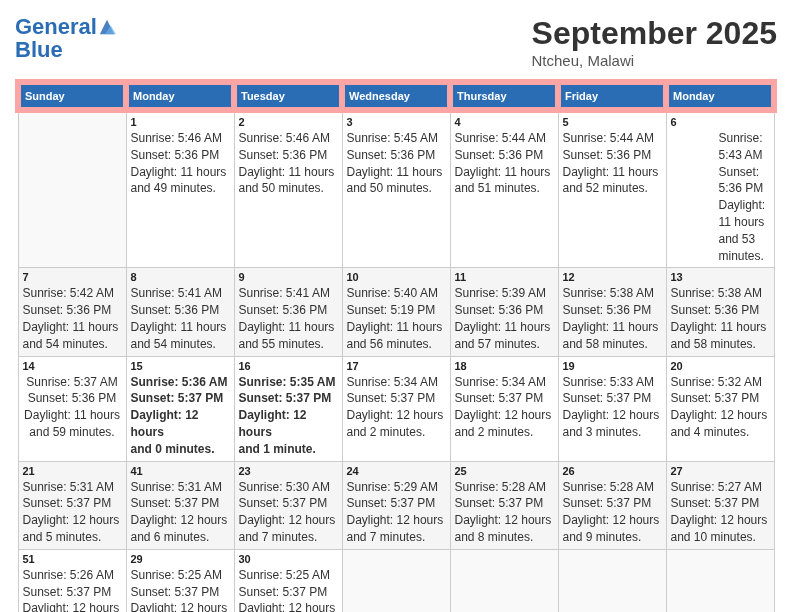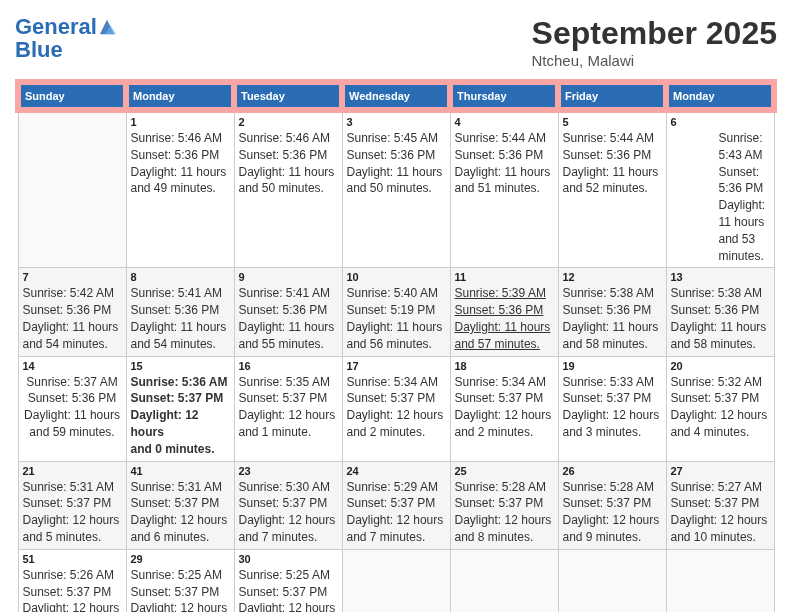--- a/index.html
+++ b/index.html
@@ -202,21 +202,21 @@
           </td>
           <td>
             <div class="day-number">10</div>
             <div class="day-info" style="white-space: pre-line;">Sunrise: 5:40 AM
 Sunset: 5:19 PM
 Daylight: 11 hours
 and 56 minutes.</div>
           </td>
           <td>
             <div class="day-number">11</div>
-            <div class="day-info" style="white-space: pre-line; text-decoration: underline;">Sunrise: 5:39 AM
+            <div class="day-info" style="white-space: pre-line;">Sunrise: 5:39 AM
 Sunset: 5:36 PM
 Daylight: 11 hours
 and 57 minutes.</div>
           </td>
           <td>
             <div class="day-number">12</div>
             <div class="day-info" style="white-space: pre-line;">Sunrise: 5:38 AM
 Sunset: 5:36 PM
 Daylight: 11 hours
 and 58 minutes.</div>
@@ -239,21 +239,21 @@
           </td>
           <td>
             <div class="day-number">15</div>
             <div class="day-info" style="white-space: pre-line; font-weight: bold;">Sunrise: 5:36 AM
 Sunset: 5:37 PM
 Daylight: 12 hours
 and 0 minutes.</div>
           </td>
           <td>
             <div class="day-number">16</div>
-            <div class="day-info" style="white-space: pre-line;">Sunrise: 5:35 AM
+            <div class="day-info" style="white-space: pre-line; font-weight: bold;">Sunrise: 5:35 AM
 Sunset: 5:37 PM
 Daylight: 12 hours
 and 1 minute.</div>
           </td>
           <td>
             <div class="day-number">17</div>
             <div class="day-info" style="white-space: pre-line;">Sunrise: 5:34 AM
 Sunset: 5:37 PM
 Daylight: 12 hours
 and 2 minutes.</div>

